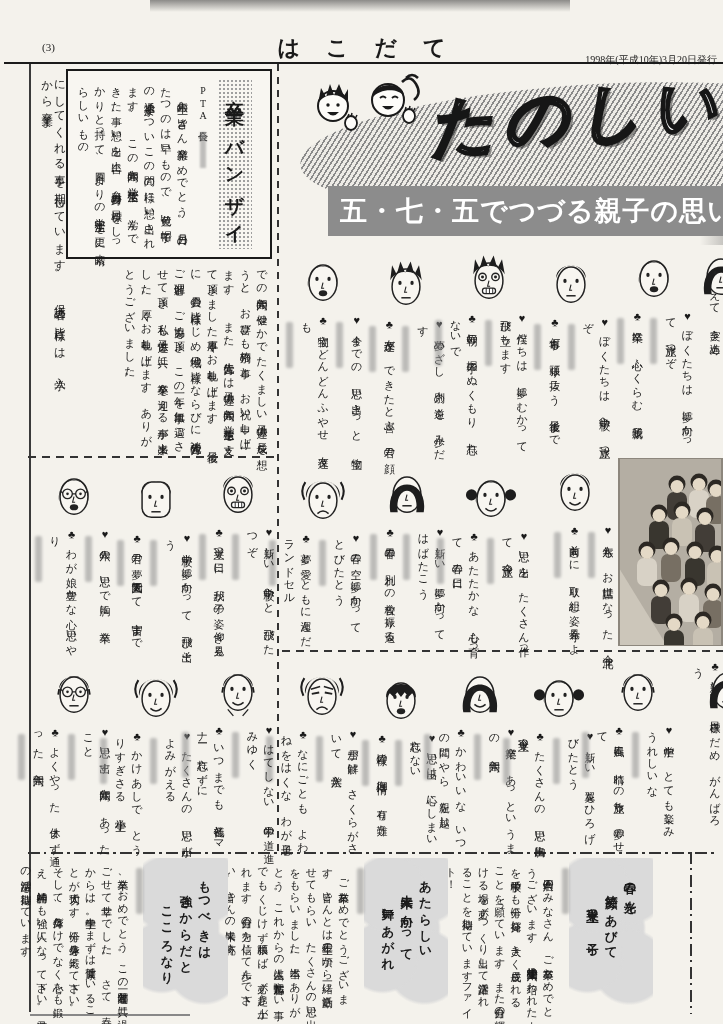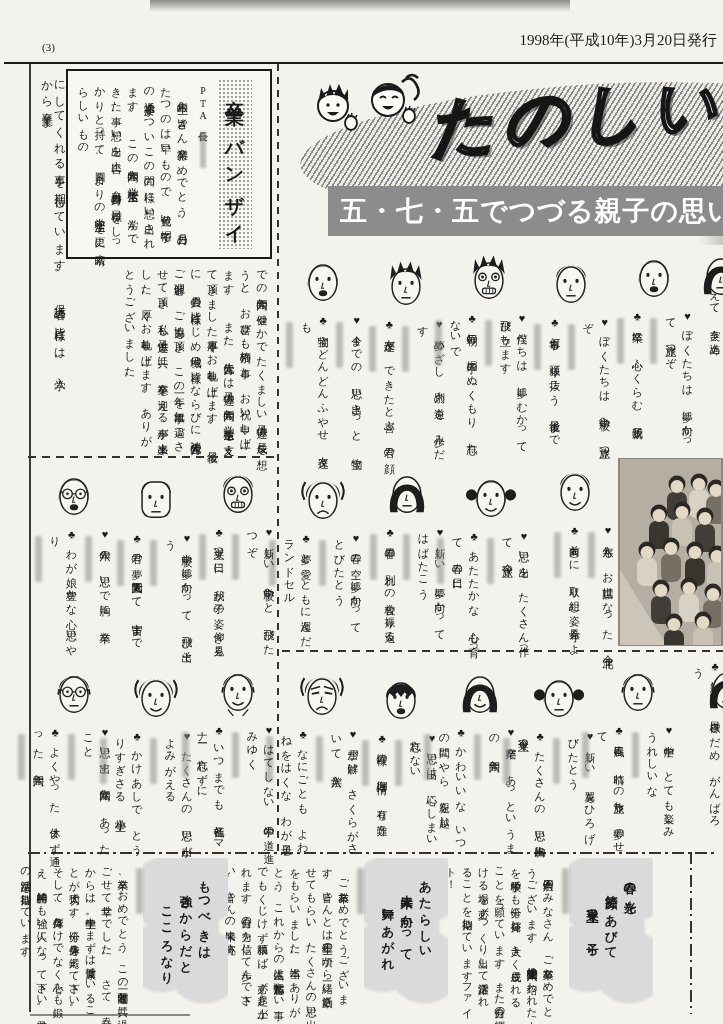--- a/index.html
+++ b/index.html
@@ -3,21 +3,21 @@
 <meta charset="utf-8">
 <style>
   html,body{margin:0;padding:0;}
   #page{position:relative;width:723px;height:1024px;background:#f4f2ec;overflow:hidden;
         font-family:"Liberation Serif",serif;color:#1a1a1a;}
   .abs{position:absolute;}
   .v{writing-mode:vertical-rl;text-orientation:upright;}
   
   .pageno{left:42px;top:41px;font-size:11px;}
   .masthead{left:0;right:0;top:33px;text-align:center;font-size:22px;font-weight:bold;letter-spacing:26px;padding-left:26px;}
-  .issue-date{right:6px;top:31px;font-size:15px;margin-left:36px;}
+  .issue-date{right:6px;top:53px;font-size:10px;margin-left:36px;}
   .head-rule{left:4px;top:62px;width:719px;height:2px;background:#1b1b1b;}
   .left-rule{left:29px;top:64px;width:2px;height:948px;background:#3a3a3a;}
   
   .margin-col{left:36px;top:72px;height:310px;width:30px;font-size:11.5px;letter-spacing:2.5px;line-height:1.12;}
   .gbox{left:66px;top:69px;width:206px;height:190px;border:2px solid #1a1a1a;background:#f8f6f1;padding:8px 7px;box-sizing:border-box;}
   .gbox-inner{writing-mode:vertical-rl;text-orientation:upright;height:100%;}
   .box-title{display:block;font-size:19px;font-weight:bold;letter-spacing:7px;padding:6px 4px;
      background-image:radial-gradient(#9f9f9f 26%,transparent 30%);background-size:4px 4px;}
   .box-author{display:block;font-size:10px;letter-spacing:1.5px;margin:6px 8px 0 4px;}
   .box-body{display:block;font-size:11px;letter-spacing:1.5px;line-height:1.5;margin-right:5px;}
@@ -85,20 +85,21 @@
 </style>
 </head>
 <body>
 
 <div id="page">
 
   <div class="abs shade-top"></div>
   <div class="abs shade-right"></div>
 
   <div class="abs pageno">(3)</div>
+  <div class="abs masthead">はこだて</div>
   <div class="abs issue-date">1998年(平成10年)3月20日発行</div>
   <div class="abs head-rule"></div>
   <div class="abs left-rule"></div>
 
   <div class="abs v margin-col">にしてくれる事を期待しています。　保護者の皆様には、入学から卒業ま</div>
   <div class="abs gbox">
     <div class="gbox-inner">
       <span class="box-title">卒業　バンザイ</span>
       <span class="box-author"><span>PTA会長</span><span class="bn-inline"></span></span>
       <span class="box-body">　六年生の皆さん卒業おめでとう。月日のたつのは早いもので、黄色い帽子での通学姿がついこの間の様に想い出されます。　この六年間の学校生活で、学んできた事、想い出を土台に、自分自身の目標をしっかりと持って、四月よりの中学生活を更に素晴らしいもの</span>

